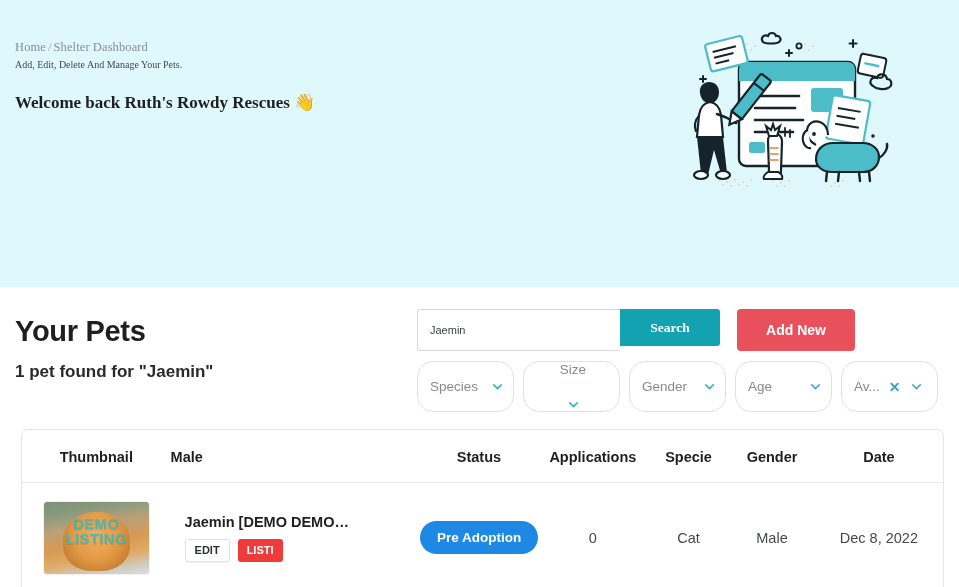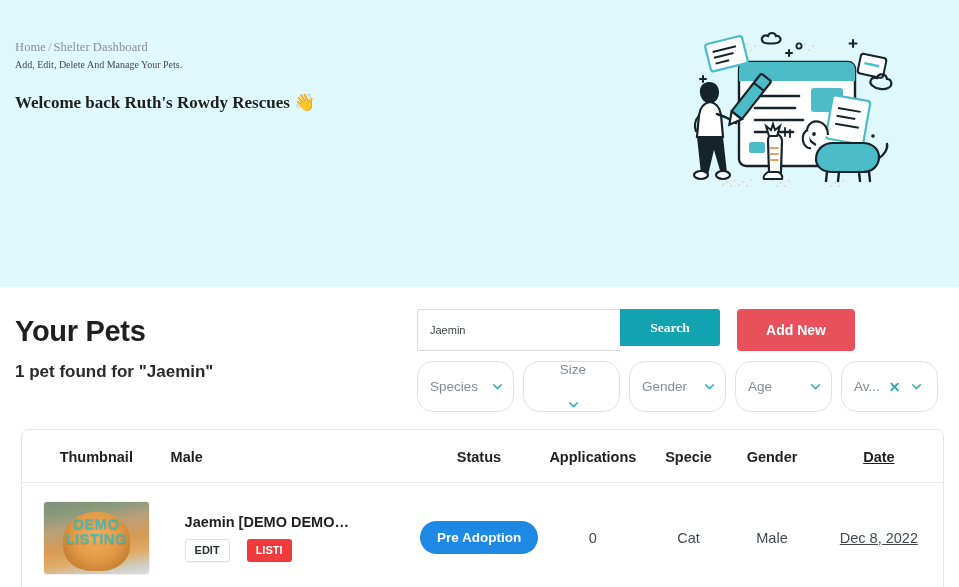--- a/index.html
+++ b/index.html
@@ -195,21 +195,21 @@
     font-size: 14.5px;
     color: #44484c;
     height: 112px;
   }
   .c-thumb { width: 146px; }
   .c-name  { width: 245px; text-align: left !important; }
   .c-status{ width: 116px; }
   .c-apps  { width: 108px; }
   .c-specie{ width: 80px; }
   .c-gender{ width: 84px; }
-  .c-date  { width: 126px; text-decoration: underline; }
+  .c-date  { width: 126px; }
 
   .thumb {
     width: 105px; height: 72px;
     border-radius: 3px;
     margin: 0 auto;
     position: relative;
     overflow: hidden;
     background: linear-gradient(170deg,#7d8f76 0%, #8a9b7e 18%, #b9a07a 34%, #d79a55 55%, #e0a964 72%, #cfcfc8 90%, #dedede 100%);
     box-shadow: 0 0 0 1px rgba(0,0,0,.05);
   }
@@ -237,21 +237,21 @@
   .pet-name {
     font-size: 14.5px;
     font-weight: 700;
     color: #1f1f1f;
     margin: 0 0 9px 0;
     max-width: 170px;
     overflow: hidden;
     text-overflow: ellipsis;
     white-space: nowrap;
   }
-  .row-actions { display: flex; gap: 17px; }
+  .row-actions { display: flex; gap: 8px; }
   .btn-edit {
     height: 23px;
     padding: 0 9px;
     border: 1px solid #e0e3e5;
     border-radius: 3px;
     background: #fff;
     color: #2c3034;
     font-size: 11px;
     font-weight: 700;
     font-family: "Liberation Sans", sans-serif;

